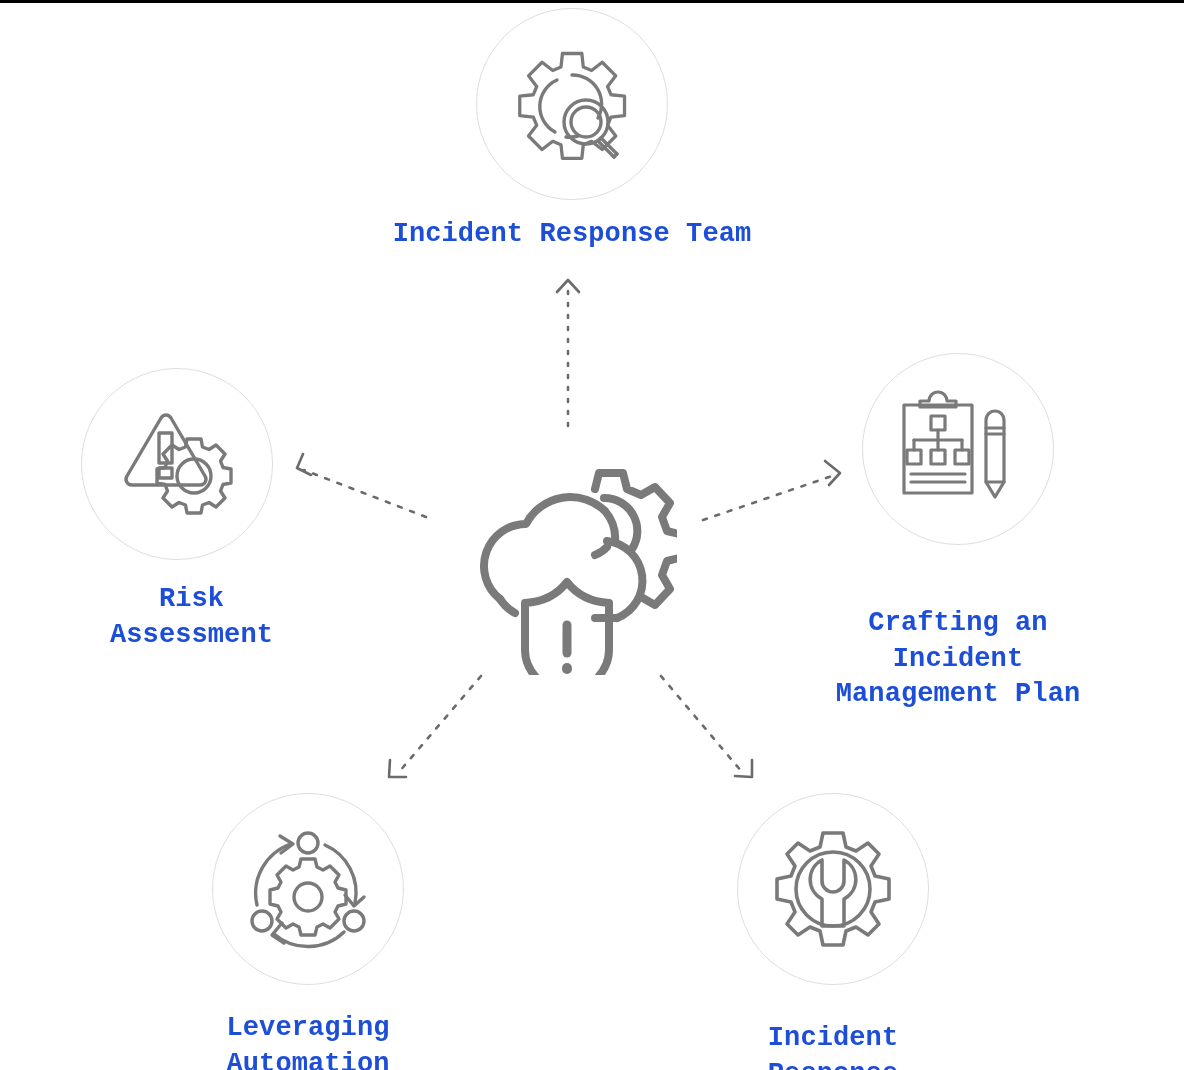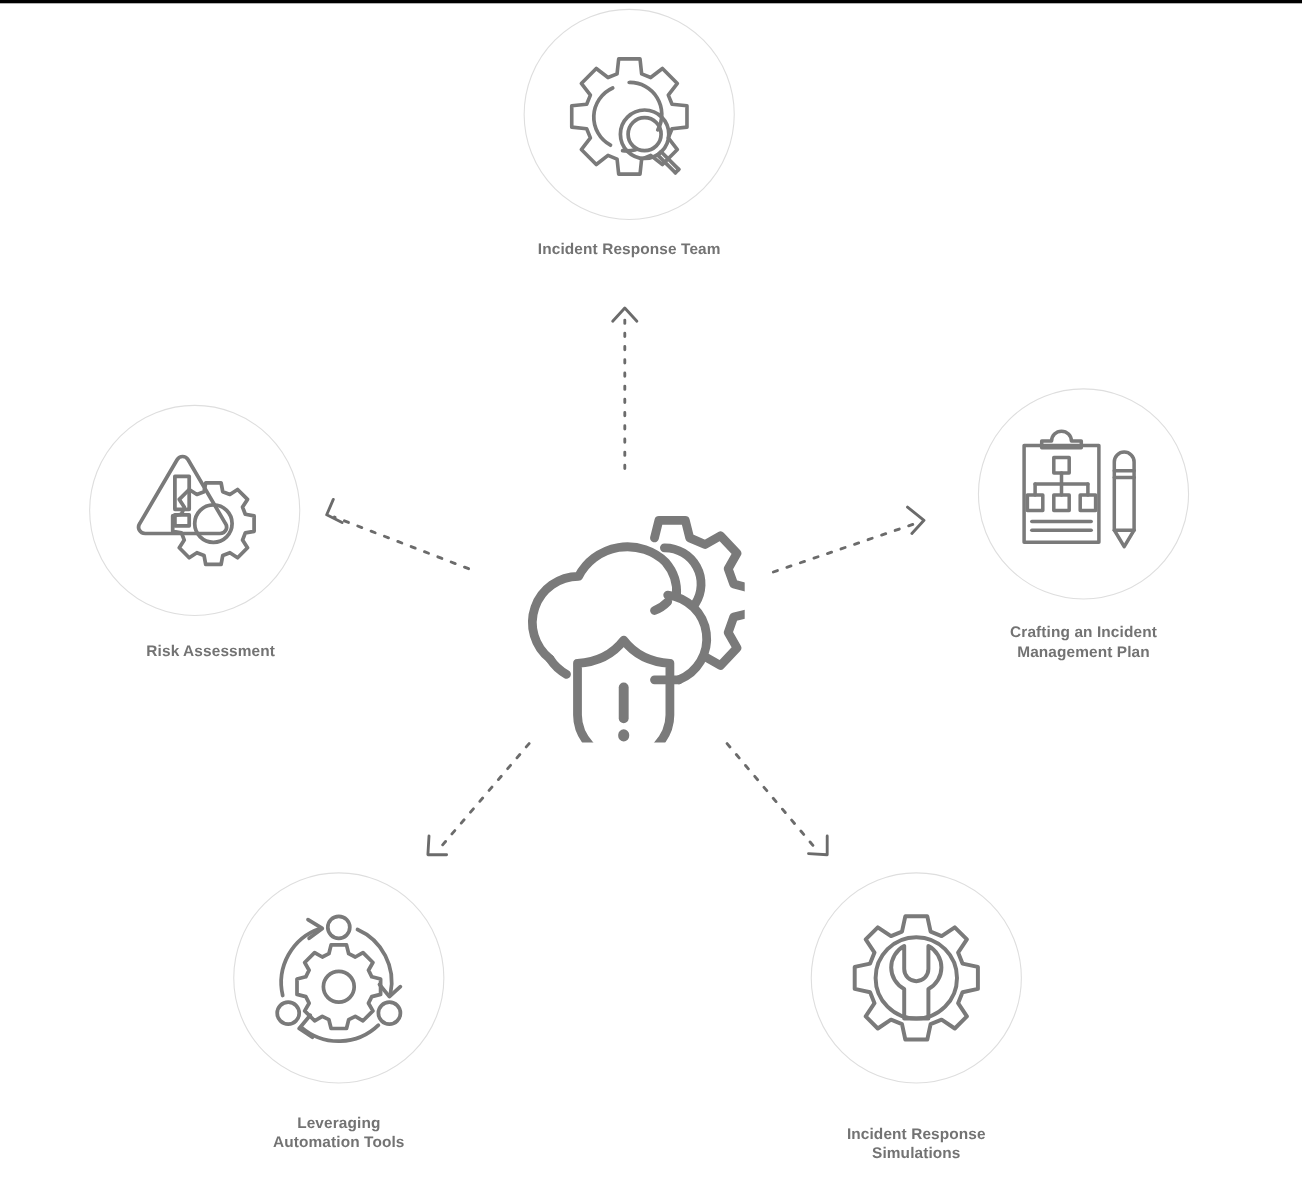--- a/index.html
+++ b/index.html
@@ -42,32 +42,33 @@
   .circle {
     border-radius: 50%;
     border: 1.5px solid #dedede;
     background: #ffffff;
     display: flex;
     align-items: center;
     justify-content: center;
     box-sizing: border-box;
   }
   .node-label {
-    color: #737373;
-    font-size: 14px;
+    color: #1d4ed8;
+    font-size: 27px;
     font-weight: bold;
     text-align: center;
     line-height: 1.32;
     letter-spacing: 0.1px;
     white-space: pre-line;
+    font-family: Liberation Mono, monospace;
   }
   
   #node-top        { left: 372px;  top: 8px;   width: 400px; }
   #node-left       { left: 52px;   top: 368px; width: 250px; }
-  #node-right      { left: 845px;  top: 353px; width: 280px; }
+  #node-right      { left: 818px;  top: 353px; width: 280px; gap: 41px; }
   #node-bottomleft { left: 183px;  top: 793px; width: 250px; }
   #node-bottomright{ left: 708px;  top: 793px; width: 250px; }
 
   #node-top .circle        { width: 192px; height: 192px; }
   #node-left .circle       { width: 192px; height: 192px; }
   #node-right .circle      { width: 192px; height: 192px; }
   #node-bottomleft .circle { width: 192px; height: 192px; }
   #node-bottomright .circle{ width: 192px; height: 192px; }
 
   #node-top .node-label        { margin-top: 17px; }

